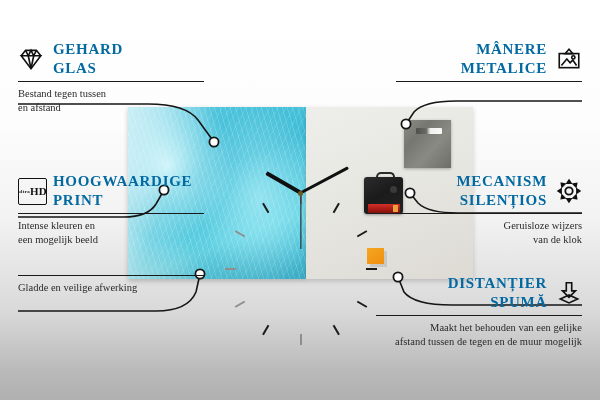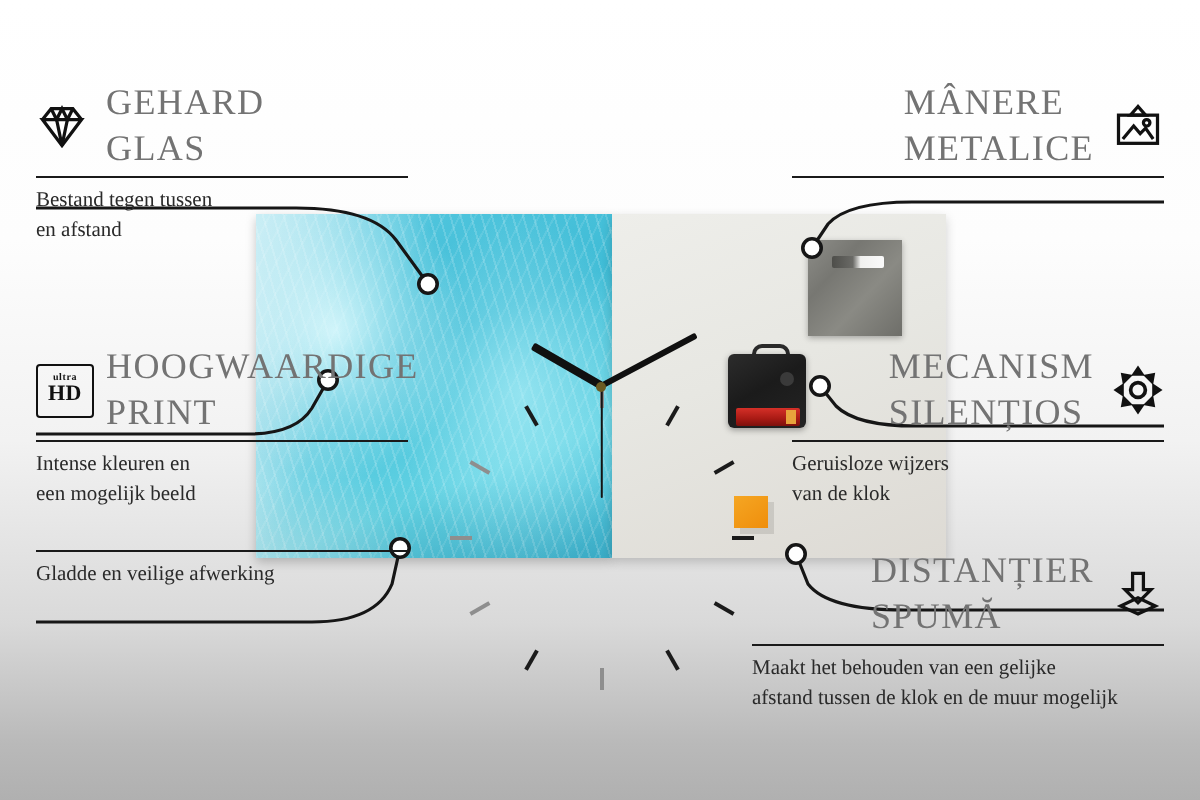--- a/index.html
+++ b/index.html
@@ -201,33 +201,33 @@
     height: 16px;
     background: linear-gradient(145deg, #f5a623 0%, #ef8e0c 100%);
     box-shadow: 3px 3px 0 rgba(0,0,0,.10);
   }
 
   
   .feature {
     position: absolute;
     width: 186px;
   }
-  .feature.right { text-align: left; }
+  .feature.right { text-align: right; }
   .f-head {
     display: flex;
     align-items: center;
     gap: 9px;
   }
   .feature.right .f-head { justify-content: flex-end; }
   .f-title {
-    font-size: 18px;
-    font-weight: normal;
+    font-size: 15px;
+    font-weight: bold;
     letter-spacing: .7px;
     line-height: 1.25;
-    color: #737373;
+    color: #0369a1;
     text-transform: uppercase;
   }
   .f-rule {
     margin-top: 3px;
     height: 1.4px;
     background: #1a1a1a;
   }
   .f-sub {
     margin-top: 5px;
     font-size: 10.5px;
@@ -241,21 +241,21 @@
     color: #111;
   }
   .f-icon svg { display: block; width: 26px; height: 26px; }
 
   .hd-badge {
     width: 27px;
     height: 25px;
     border: 1.6px solid #111;
     border-radius: 2px;
     display: flex;
-    flex-direction: column;
+    flex-direction: row;
     align-items: center;
     justify-content: center;
     line-height: 1;
   }
   .hd-badge .u { font-size: 5px; letter-spacing: .3px; font-weight: bold; }
   .hd-badge .h { font-size: 11px; font-weight: bold; letter-spacing: .2px; }
 </style>
 </head>
 <body>
 
@@ -428,17 +428,17 @@
       <span class="f-icon">
         <svg viewBox="0 0 24 24" fill="none" stroke="currentColor" stroke-width="1.5">
           <path d="M9.5 2.5 L14.5 2.5 L14.5 10 L18 10 L12 16 L6 10 L9.5 10 Z"></path>
           <path d="M4 17.5 L12 13.8 L20 17.5 L12 21.2 Z"></path>
         </svg>
       </span>
     </div>
     <div class="f-rule"></div>
     <div class="f-sub">
       <span>Maakt het behouden van een gelijke</span><br>
-      <span>afstand tussen de klok en de muur mogelijk</span>
+      <span>afstand tussen de tegen en de muur mogelijk</span>
     </div>
   </div>
 
 </div>
 
 </body></html>

